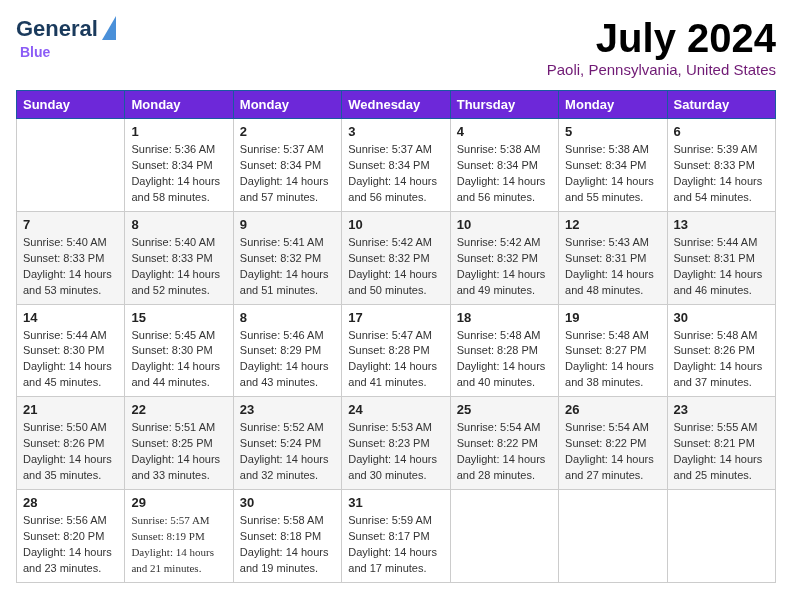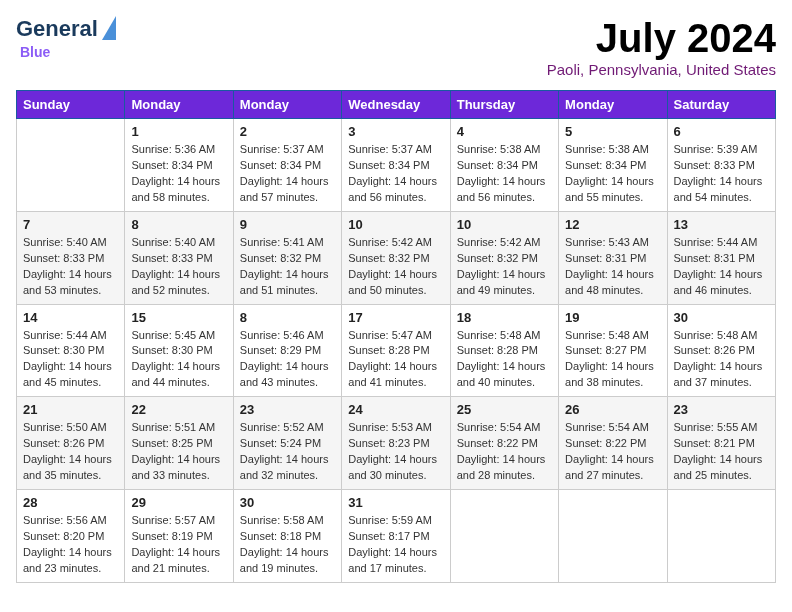--- a/index.html
+++ b/index.html
@@ -307,21 +307,21 @@
       <tr>
         <td>
           <div class="day-num">28</div>
           <div class="day-info" style="white-space: pre-line;">Sunrise: 5:56 AM
 Sunset: 8:20 PM
 Daylight: 14 hours
 and 23 minutes.</div>
         </td>
         <td>
           <div class="day-num">29</div>
-          <div class="day-info" style="white-space: pre-line;">Sunrise: 5:57 AM
+          <div class="day-info" style="white-space: pre-line; font-family: Liberation Serif, serif;">Sunrise: 5:57 AM
 Sunset: 8:19 PM
 Daylight: 14 hours
 and 21 minutes.</div>
         </td>
         <td>
           <div class="day-num">30</div>
           <div class="day-info" style="white-space: pre-line;">Sunrise: 5:58 AM
 Sunset: 8:18 PM
 Daylight: 14 hours
 and 19 minutes.</div>

